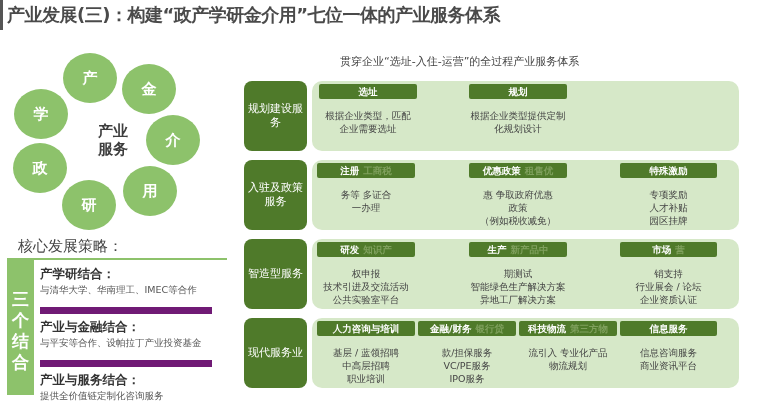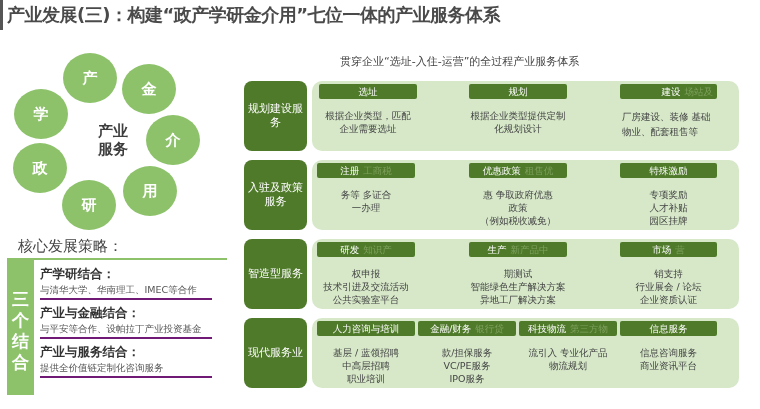--- a/index.html
+++ b/index.html
@@ -9,29 +9,29 @@
 
   .circle { position: absolute; width: 54px; height: 50px; border-radius: 50%; background: #8dc26b; color: #fff; font-weight: bold; font-size: 15px; display: flex; align-items: center; justify-content: center; }
   .center-label { position: absolute; left: 88px; top: 122px; width: 40px; font-size: 15px; font-weight: bold; color: #3e3e3e; line-height: 18px; text-align: right; }
 
   .strategy-title { position: absolute; left: 18px; top: 237px; font-size: 15px; color: #444; }
   .strategy-box { position: absolute; left: 7px; top: 258px; width: 220px; height: 137px; border-top: 2px solid #8dc26b; }
   .strategy-side { position: absolute; left: 0; top: 0; width: 27px; height: 135px; background: #8dc26b; color: #fff; font-size: 17px; font-weight: bold; display: flex; flex-direction: column; align-items: center; justify-content: center; line-height: 21px; padding-top: 6px; }
   .strategy-items { position: absolute; left: 33px; top: 4px; width: 190px; }
   .strategy-item { margin-bottom: 3px; }
   .strategy-item-title { font-size: 12.5px; font-weight: bold; color: #333; line-height: 19px; }
-  .strategy-item-desc { font-size: 9.5px; color: #555; line-height: 14px; border-bottom: 2px solid #701a75; padding-bottom: 1px; width: 172px; white-space: nowrap; }
+  .strategy-item-desc { font-size: 9.5px; color: #555; line-height: 14px; border-bottom: 7px solid #701a75; padding-bottom: 10px; width: 172px; white-space: nowrap; }
 
   .header-line { position: absolute; left: 340px; top: 54px; font-size: 11px; color: #444; white-space: nowrap; }
 
   .row { position: absolute; left: 244px; width: 496px; height: 70px; }
   .row-label { position: absolute; left: 0; top: 0; width: 63px; height: 70px; background: #4f7a2a; border-radius: 8px; color: #fff; font-size: 11px; display: flex; align-items: center; justify-content: center; text-align: center; line-height: 14px; padding: 0 4px; }
   .row-panel { position: absolute; left: 68px; top: 0; width: 427px; height: 70px; background: #d6e8c8; border-radius: 10px; }
   .cell { position: absolute; top: 3px; text-align: center; }
-  .cell-head { height: 15px; background: #4f7a2a; border-radius: 2px; color: #fff; font-size: 9.5px; line-height: 15px; white-space: nowrap; overflow: hidden; }
+  .cell-head { height: 15px; background: #4f7a2a; border-radius: 2px; color: #fff; font-size: 9.5px; line-height: 15px; white-space: nowrap; overflow: hidden; font-weight: bold; }
   .cell-head .faint { color: #7fa05d; margin-left: 4px; }
   .cell-body { font-size: 9.5px; color: #444; line-height: 13px; margin-top: 10px; white-space: nowrap; }
   .cell-body.left { text-align: left; padding-left: 2px; line-height: 15px; }
 </style>
 </head>
 <body>
 
 <div class="title-bar">
   <div class="title">产业发展(三)：构建“政产学研金介用”七位一体的产业服务体系</div>
 </div>
@@ -85,27 +85,20 @@
       <div class="cell-body">
         <div>根据企业类型，匹配</div>
         <div>企业需要选址</div>
       </div>
     </div>
     <div class="cell" style="left:157px; width:98px;">
       <div class="cell-head"><span>规划</span></div>
       <div class="cell-body">
         <div>根据企业类型提供定制</div>
         <div>化规划设计</div>
-      </div>
-    </div>
-    <div class="cell" style="left:308px; width:97px;">
-      <div class="cell-head" style="text-align:right; padding-right:4px;"><span>建设</span><span class="faint">场站及</span></div>
-      <div class="cell-body left">
-        <div>厂房建设、装修 基础</div>
-        <div>物业、配套租售等</div>
       </div>
     </div>
   </div>
 </div>
 
 <div class="row" style="top:160px;">
   <div class="row-label">入驻及政策服务</div>
   <div class="row-panel">
     <div class="cell" style="left:5px; width:98px;">
       <div class="cell-head"><span>注册</span><span class="faint">工商税</span></div>

